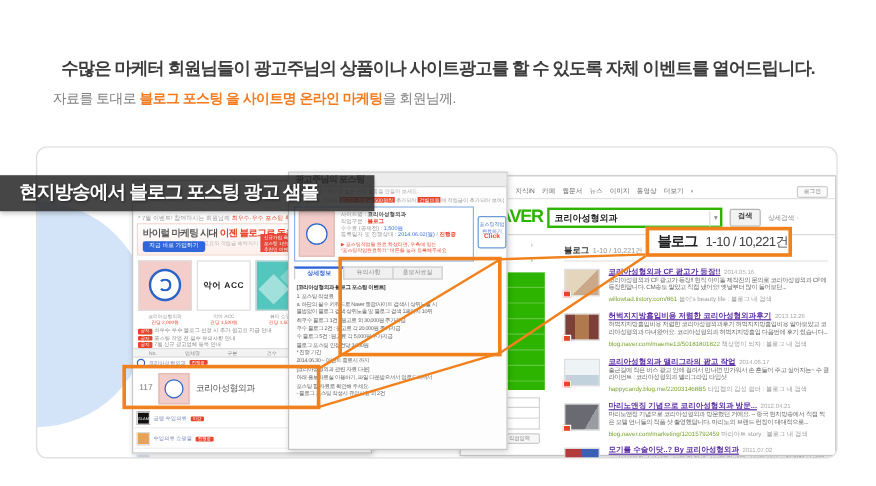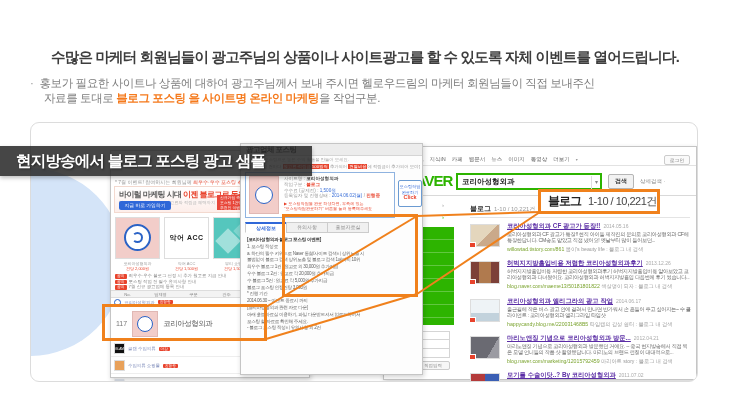--- a/index.html
+++ b/index.html
@@ -183,22 +183,21 @@
     z-index:50;color:#fff;font-size:15.5px;font-weight:bold;line-height:30px;padding-left:16px;
     letter-spacing:-0.8px;white-space:nowrap;text-shadow:1px 1px 2px rgba(0,0,0,.5);
     box-shadow:0 2px 4px rgba(0,0,0,.25)}
 </style>
 </head>
 <body>
 
 <div class="page-title">수많은 마케터 회원님들이 광고주님의 상품이나 사이트광고를 할 수 있도록 자체 이벤트를 열어드립니다.</div>
 
 <div class="page-desc">
-  <div><span class="bullet">·</span><span>홍보가 필요한 사이트나 상품에 대하여 광고주님께서 보내 주시면 헬로우드림의 마케터 회원님들이 직접 보내주신</span></div>
-  <div class="line2"><span>자료를 토대로 </span><span class="orange">블로그 포스팅 을 사이트명 온라인 마케팅</span><span>을 작업구분.</span></div>
+  <div class="line2"><span>자료를 토대로 </span><span class="orange">블로그 포스팅 을 사이트명 온라인 마케팅</span><span>을 회원님께.</span></div>
 </div>
 
 <div class="panel">
   <div class="circle"></div>
 
   <div class="win winA">
     <div class="a-notice"><span>* 7월 이벤트! 참여하시는 회원님께 </span><span class="r">최우수·우수 포스팅 추가 원고료 지급</span><span> 자세한 내용은 공지사항을 확인해 주세요.</span></div>
     <div class="a-promo">
       <div class="a-promo-title"><span class="dark">바이럴 마케팅 시대</span> <span class="red">이젠 블로그로 돈을 벌자!</span></div>
       <div class="a-promo-sub">블로그 포스팅 작성하고 원고료와 적립금 혜택까지 받아 가세요</div>
@@ -362,21 +361,21 @@
     </div>
     <div class="c-item i5">
       <div class="c-thumb th5"></div>
       <div class="c-ttl"><span class="lnk">모기를 수술이닷..? By 코리아성형외과</span><span class="c-date">2011.07.02</span></div>
       <div class="c-snip">코리아성형외과 쌍꺼풀 - 80만 원 절개 - 100만 원 매몰 - 120만 아이 교정 진행 시 매몰 60만, 절개 60만으로 진행합니다. 단, 학생은 방학 때 진행되며 학생증을 제시하여...</div>
 
     </div>
   </div>
 
   <div class="win winB">
-    <div class="b-title">광고업체 포스팅</div>
+    <div class="b-title">광고주님의 포스팅</div>
     <div class="b-sub">광고업체 포스팅으로 높은 수익 활동을 만들어 보세요.</div>
     <div class="b-notice"><span>* 각 포스팅 건마다 </span><span class="hl1">원고료·적립금 500원씩</span><span> 추가되어 </span><span class="hl1">건별비용</span><span>에 적립금이 추가되어 보여집니다.</span></div>
 
     <div class="b-info">
       <div class="b-thumb">
           <div class="lc"></div>
         </div>
       <div class="b-fields">
         <div><span class="lb">사이트명 : </span><span class="vdark">코리아성형외과</span></div>
         <div><span class="lb">작업구분 : </span><span class="vred">블로그</span></div>

